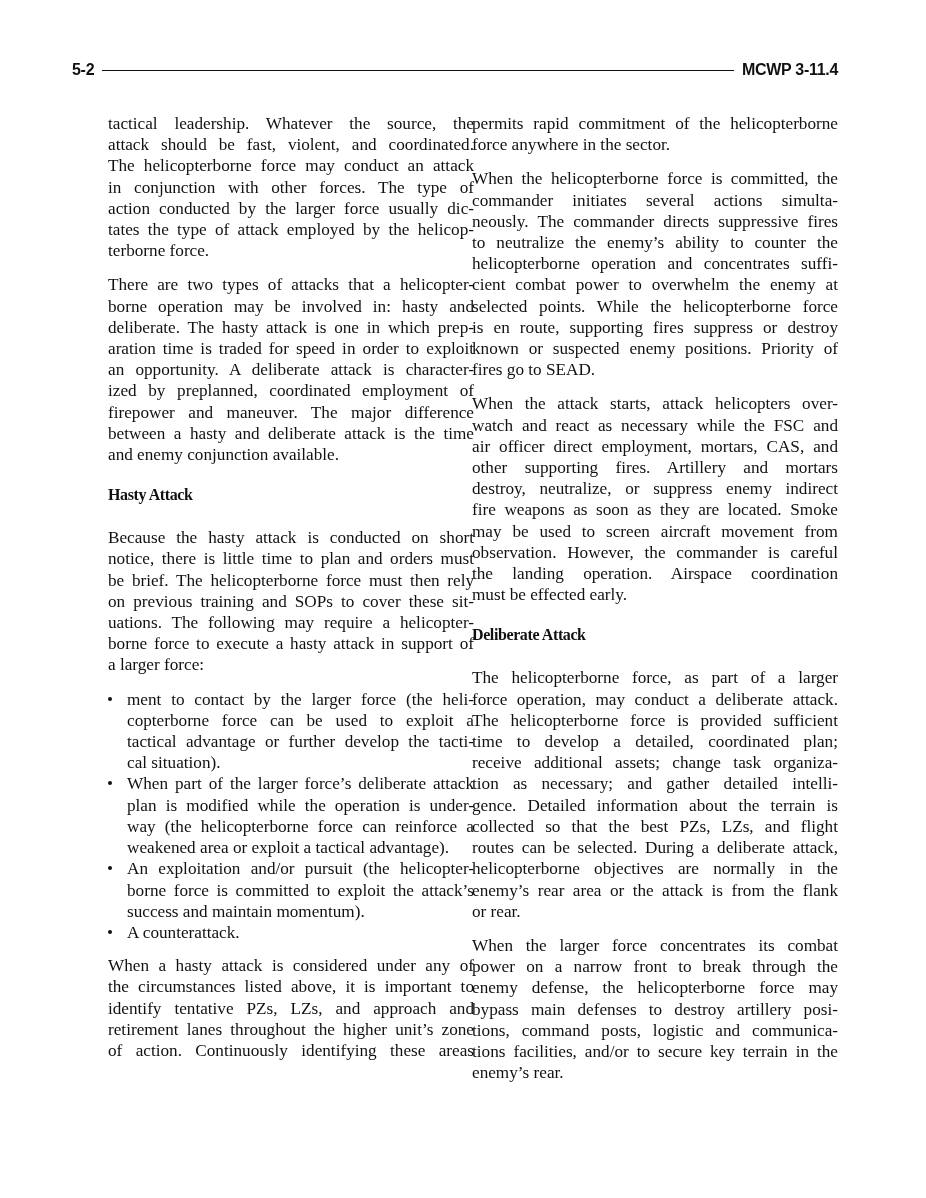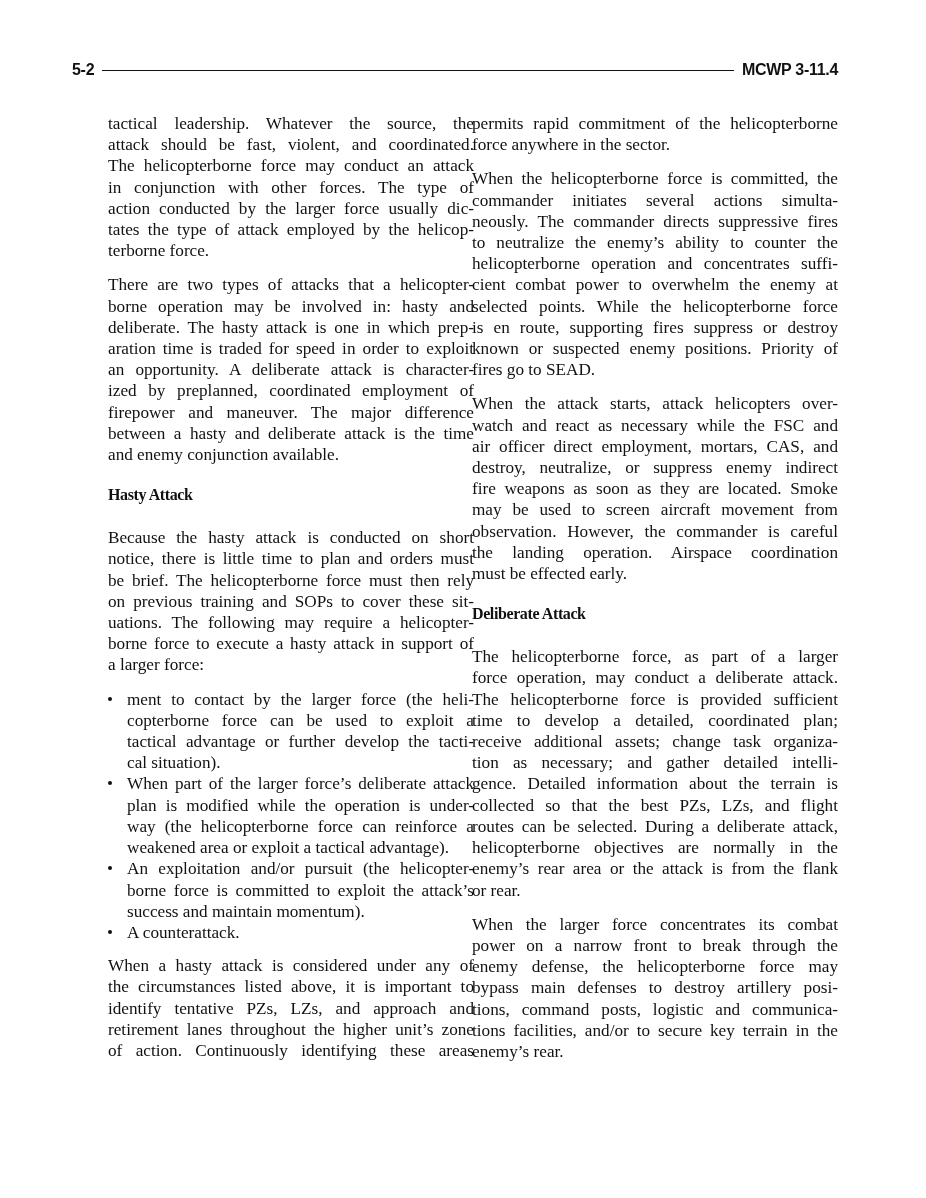--- a/index.html
+++ b/index.html
@@ -177,20 +177,21 @@
       <span class="line">cient combat power to overwhelm the enemy at</span>
       <span class="line">selected points. While the helicopterborne force</span>
       <span class="line">is en route, supporting fires suppress or destroy</span>
       <span class="line">known or suspected enemy positions. Priority of</span>
       <span class="line last">fires go to SEAD.</span>
     </div>
   <div class="para">
       <span class="line">When the attack starts, attack helicopters over-</span>
       <span class="line">watch and react as necessary while the FSC and</span>
       <span class="line">air officer direct employment, mortars, CAS, and</span>
+      <span class="line">other supporting fires. Artillery and mortars</span>
       <span class="line">destroy, neutralize, or suppress enemy indirect</span>
       <span class="line">fire weapons as soon as they are located. Smoke</span>
       <span class="line">may be used to screen aircraft movement from</span>
       <span class="line">observation. However, the commander is careful</span>
       <span class="line">the landing operation. Airspace coordination</span>
       <span class="line last">must be effected early.</span>
     </div>
   <div class="heading">Deliberate Attack</div>
   <div class="para">
       <span class="line">The helicopterborne force, as part of a larger</span>

